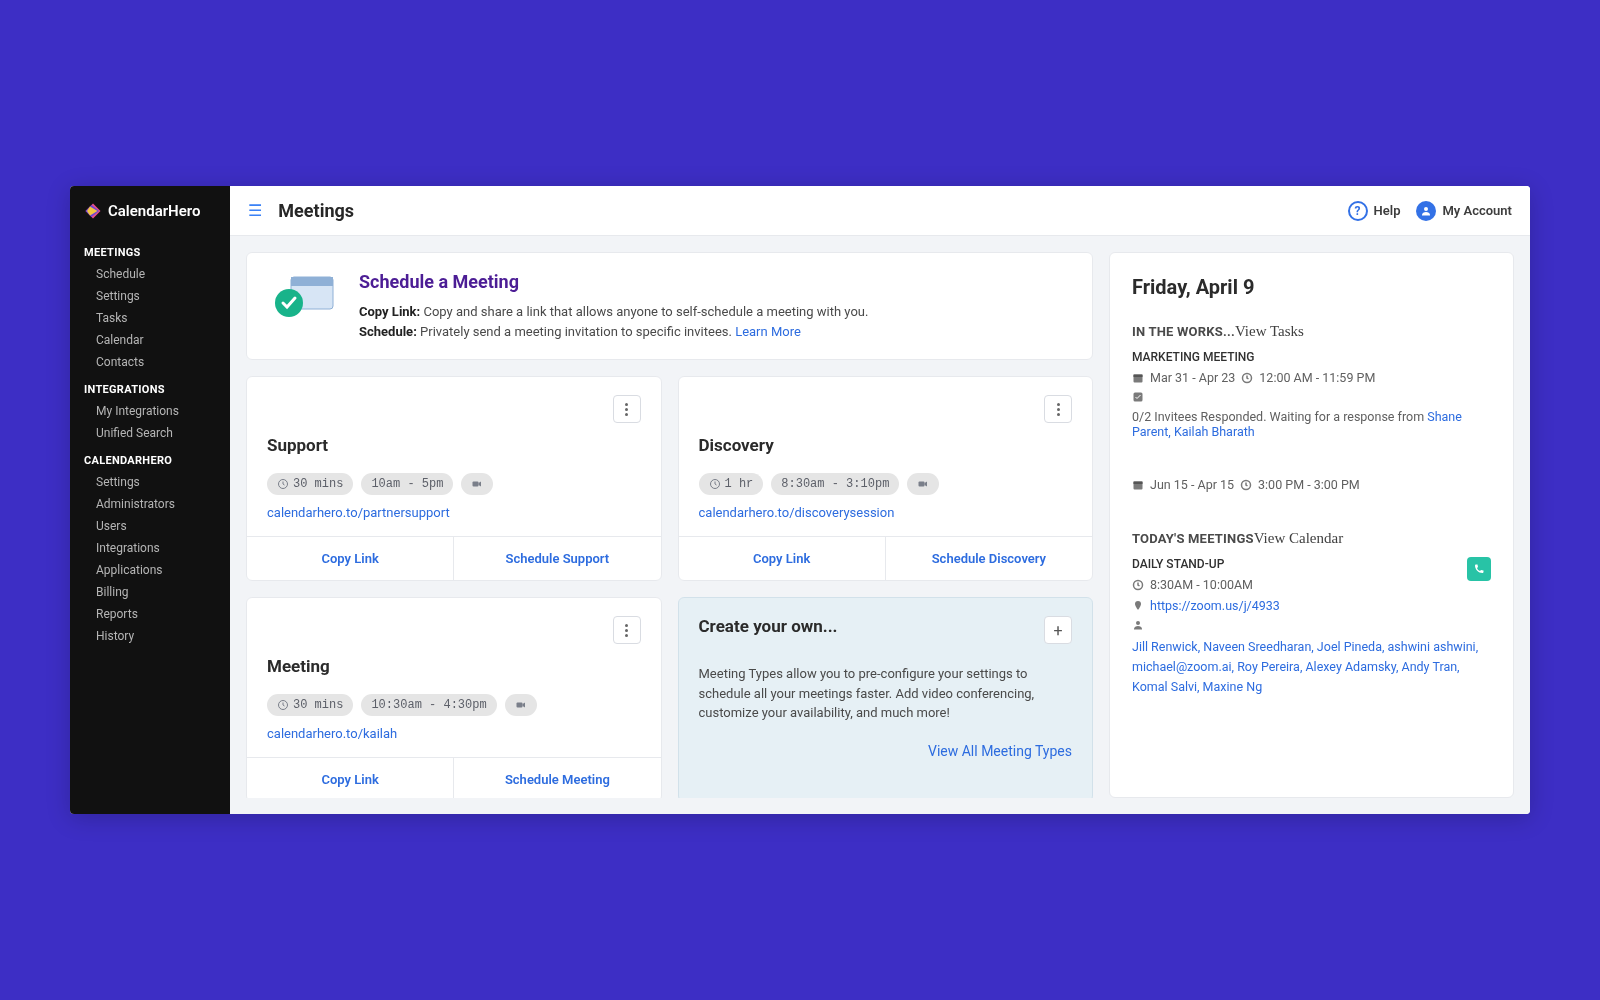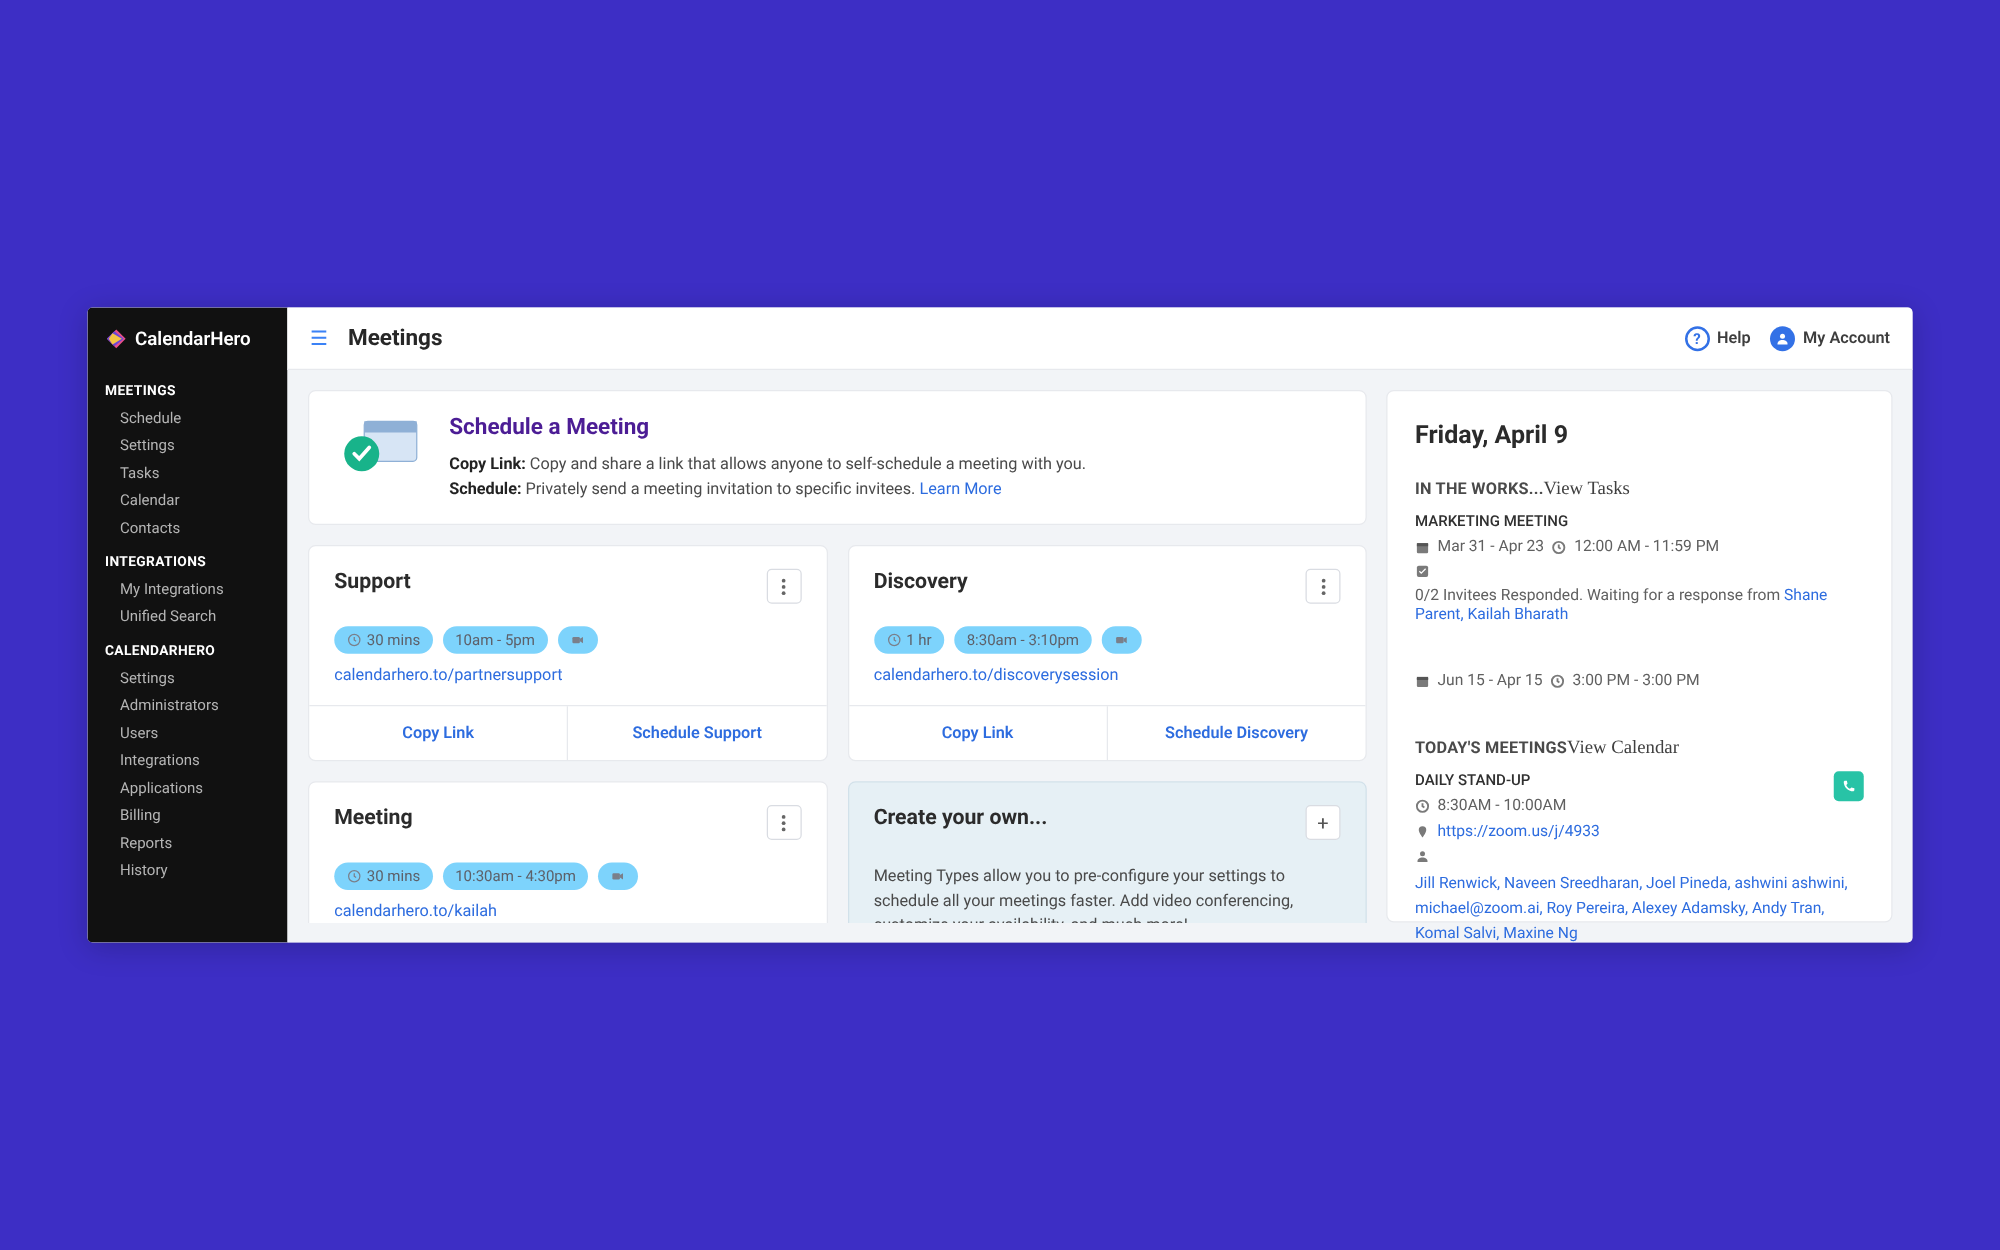--- a/index.html
+++ b/index.html
@@ -7,21 +7,21 @@
   font-family: -apple-system, BlinkMacSystemFont, "Segoe UI", Roboto, Helvetica, Arial, sans-serif;
   background: #3d2ec5;
   width: 1600px;
   height: 1000px;
   display: flex;
   align-items: center;
   justify-content: center;
 }
 .app-shell {
   width: 1460px;
-  height: 508px;
+  height: 628px;
   background: #f2f4f7;
   display: flex;
   border-radius: 4px;
   overflow: hidden;
   box-shadow: 0 4px 24px rgba(0,0,0,.2);
 }
 
 
 .sidebar {
   width: 160px;
@@ -124,40 +124,40 @@
   grid-template-columns: 1fr 1fr;
   gap: 16px;
 }
 .mtg-card { display: flex; flex-direction: column; }
 .mtg-head {
   padding: 18px 20px 6px;
   display: flex;
   justify-content: space-between;
   align-items: flex-start;
 }
-.mtg-title { font-weight: 700; font-size: 17px; color: #2b2b2b; }
+.mtg-title { font-weight: 700; font-size: 17px; color: #2b2b2b; margin-top: 40px; }
 .kebab {
   width: 28px; height: 28px;
   border: 1px solid #d9dce2;
   border-radius: 4px;
   display: flex; align-items: center; justify-content: center;
   cursor: pointer;
   color: #666; font-weight: 700;
   flex-direction: column;
   gap: 2px;
 }
 .kebab span { width: 3px; height: 3px; background: #666; border-radius: 50%; }
 .chips { display: flex; gap: 8px; padding: 12px 20px 10px; }
 .chip {
-  background: #7dd3fc;
+  background: #e5e5e5;
   color: #5d6069;
   font-size: 12px;
   padding: 4px 10px;
   border-radius: 12px;
-  display: inline-flex; align-items: center; gap: 4px;
+  display: inline-flex; align-items: center; gap: 4px; font-family: Liberation Mono, monospace;
 }
 .chip svg { width: 12px; height: 12px; }
 .mtg-link {
   padding: 0 20px 16px;
   font-size: 13px;
   color: #2d6cdf;
   cursor: pointer;
 }
 .action-row {
   display: flex;

